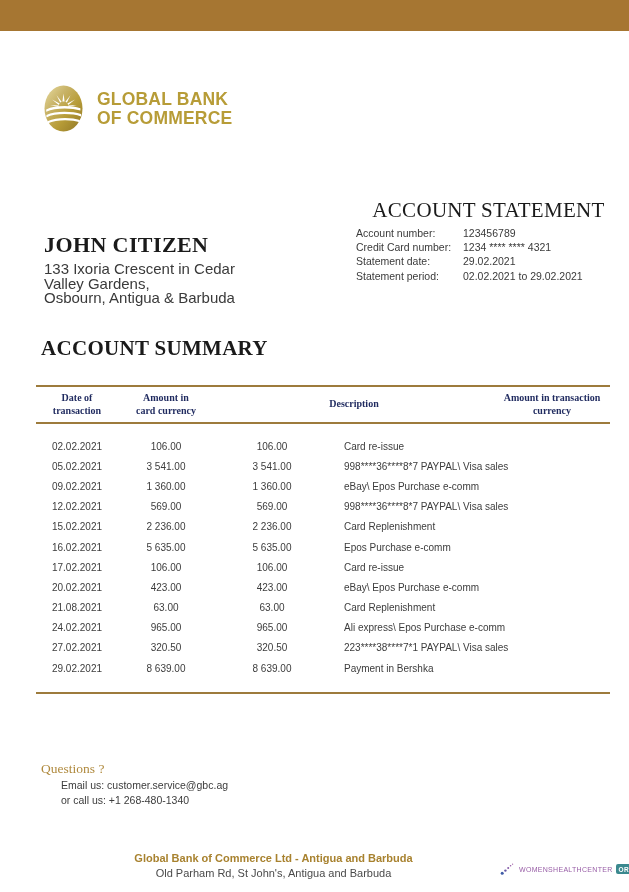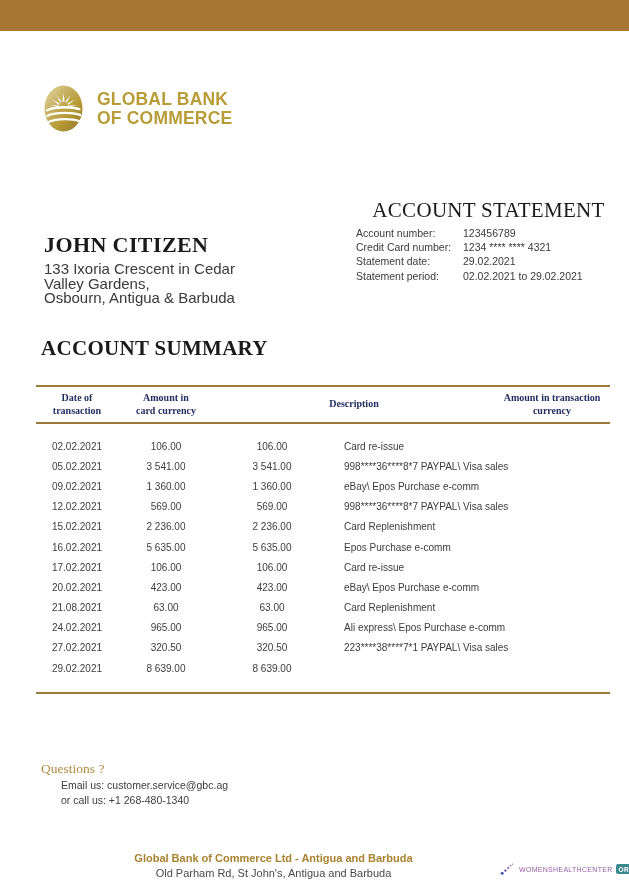--- a/index.html
+++ b/index.html
@@ -385,20 +385,21 @@
     <div class="trow">
       <div class="td col-date">27.02.2021</div>
       <div class="td col-card">320.50</div>
       <div class="td col-trans">320.50</div>
       <div class="td col-desc">223****38****7*1 PAYPAL\ Visa sales</div>
     </div>
     <div class="trow">
       <div class="td col-date">29.02.2021</div>
       <div class="td col-card">8 639.00</div>
       <div class="td col-trans">8 639.00</div>
+      <div class="td col-desc">Payment in Bershka</div>
     </div>
   </div>
 
   <div class="rule table-close"></div>
 </div>
 
 <div class="questions">
   <div class="q-title">Questions ?</div>
   <div class="q-line">Email us: customer.service@gbc.ag</div>
   <div class="q-line">or call us: +1 268-480-1340</div>

